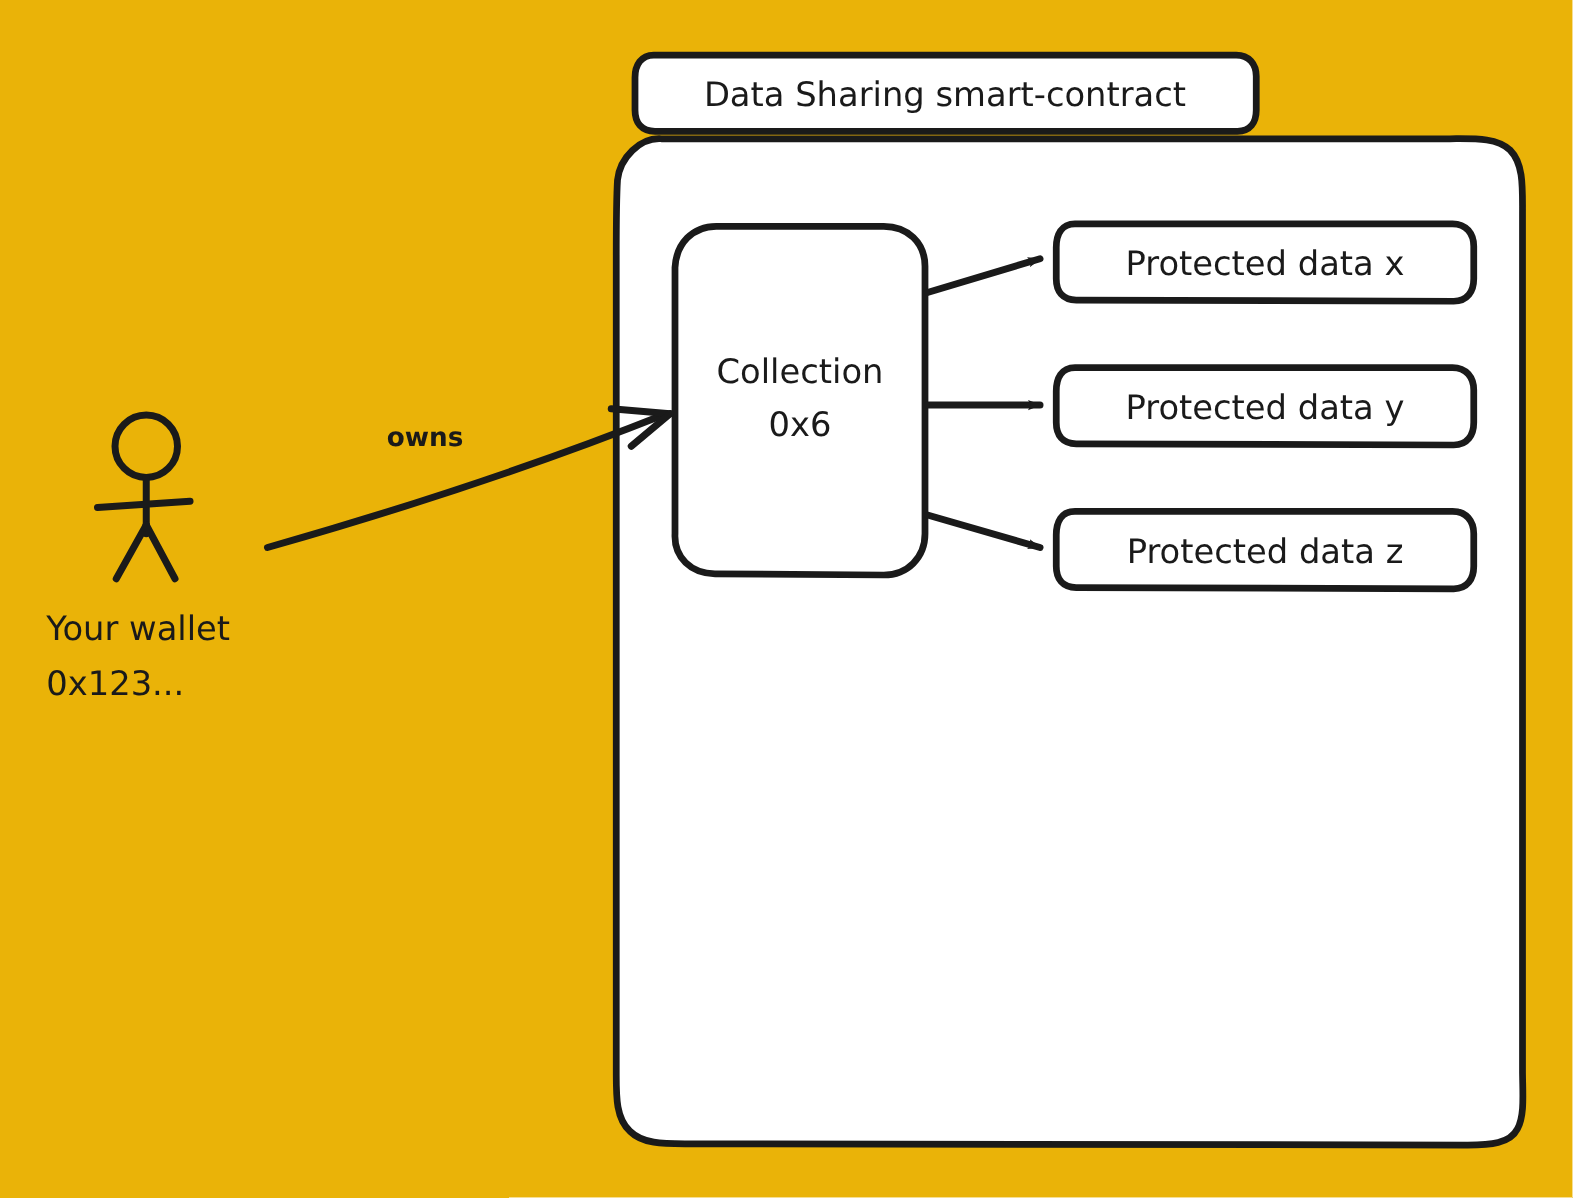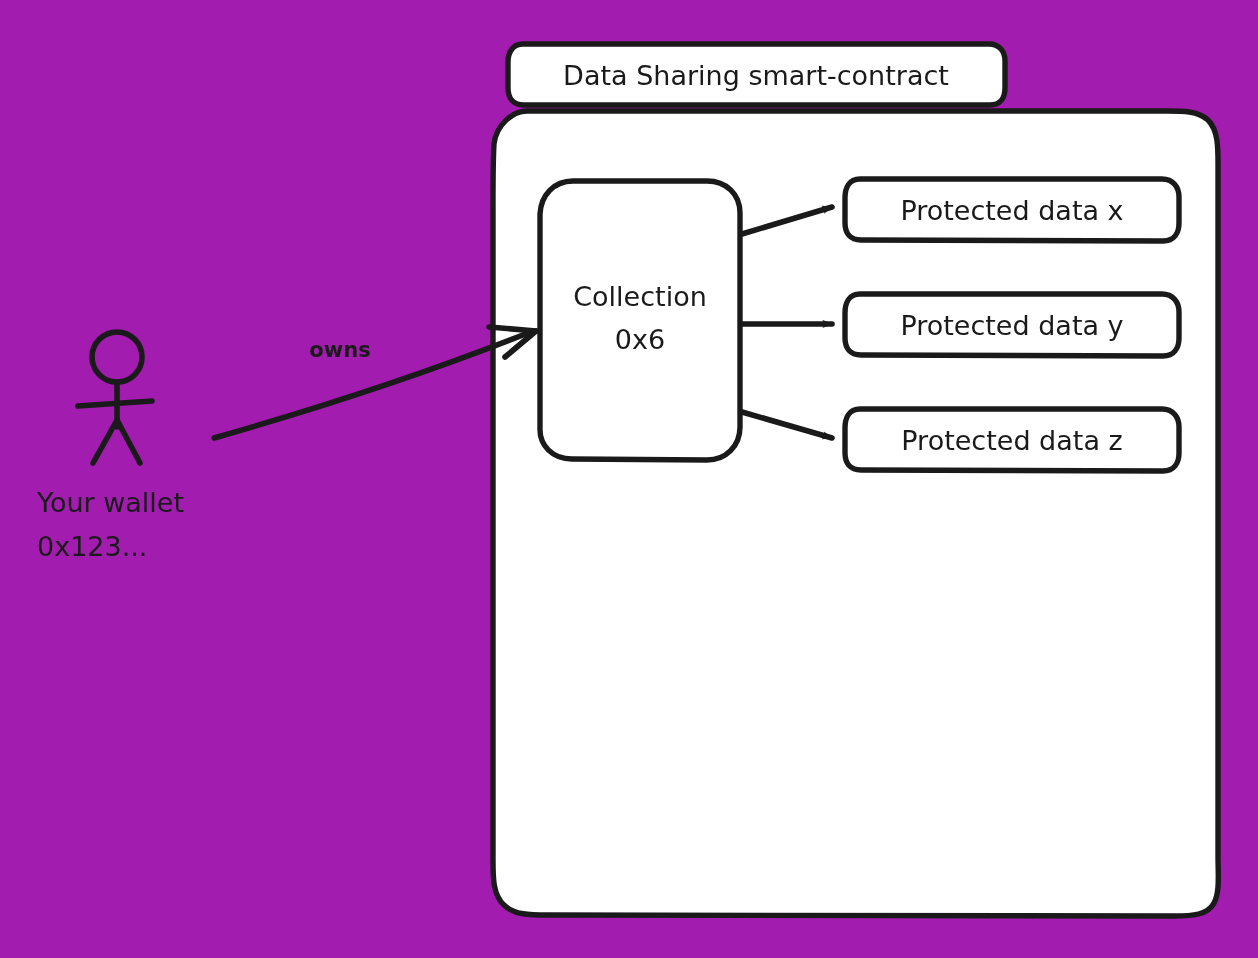--- a/index.html
+++ b/index.html
@@ -4,21 +4,21 @@
 <style>
   html, body {
     margin: 0;
     padding: 0;
     background: #ffffff;
   }
   #canvas {
     position: relative;
     width: 1258px;
     height: 958px;
-    background: #a21caf;
+    background: #eab308;
     overflow: hidden;
     font-family: "DejaVu Sans", sans-serif;
   }
   #canvas svg {
     position: absolute;
     top: 0;
     left: 0;
     width: 1258px;
     height: 958px;
   }

